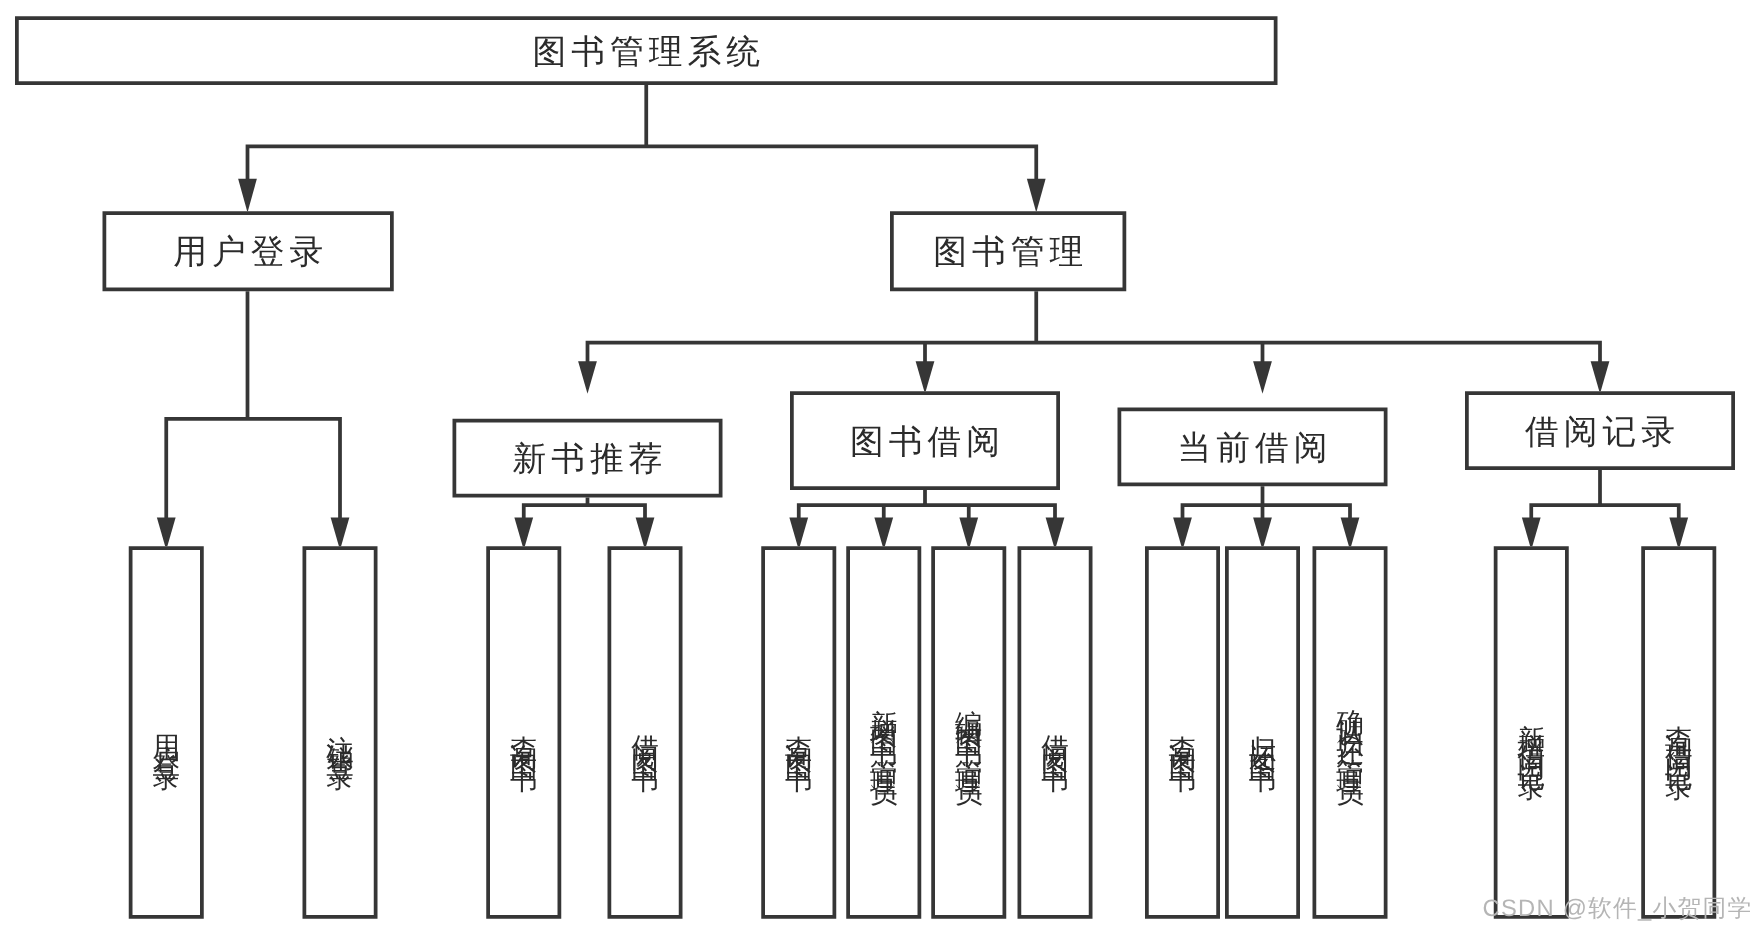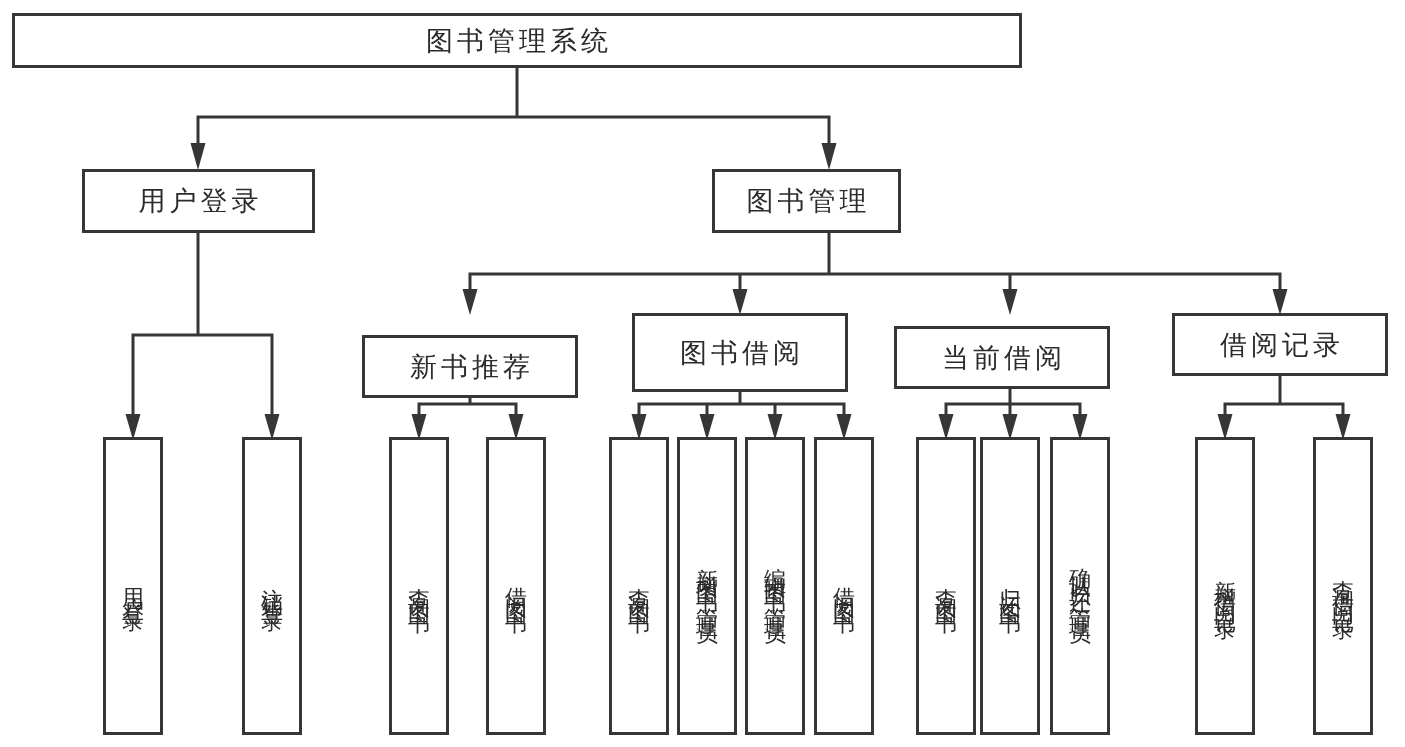--- a/index.html
+++ b/index.html
@@ -133,14 +133,15 @@
   <div class="node vnode" style="left:745px; top:437px; width:60px; height:298px;">编辑图书（管理员）</div>
   <div class="node vnode" style="left:814px; top:437px; width:60px; height:298px;">借阅图书</div>
 
   <div class="node vnode" style="left:916px; top:437px; width:60px; height:298px;">查询图书</div>
   <div class="node vnode" style="left:980px; top:437px; width:60px; height:298px;">归还图书</div>
   <div class="node vnode" style="left:1050px; top:437px; width:60px; height:298px;">确认归还（管理员）</div>
 
   <div class="node vnode" style="left:1195px; top:437px; width:60px; height:298px;">新增借阅记录</div>
   <div class="node vnode" style="left:1313px; top:437px; width:60px; height:298px;">查询借阅记录</div>
 
+  <div class="watermark">CSDN @软件_小贺同学</div>
 
 </div>
 
 </body></html>

